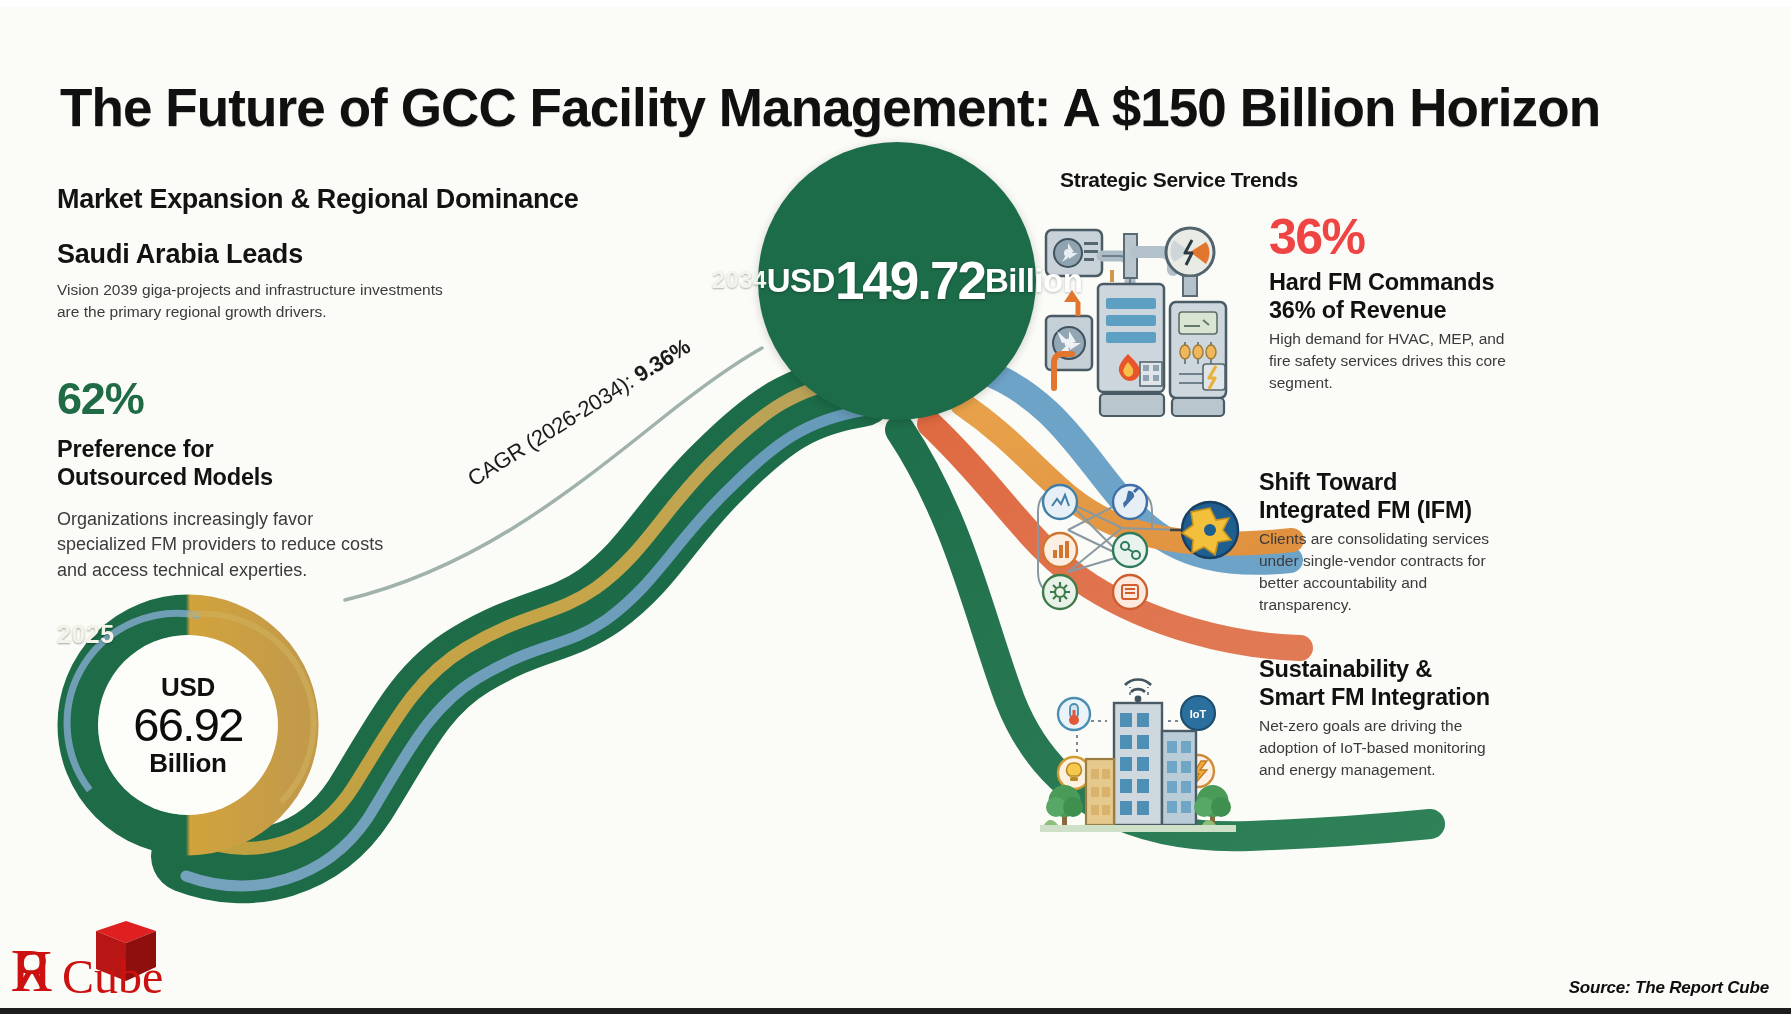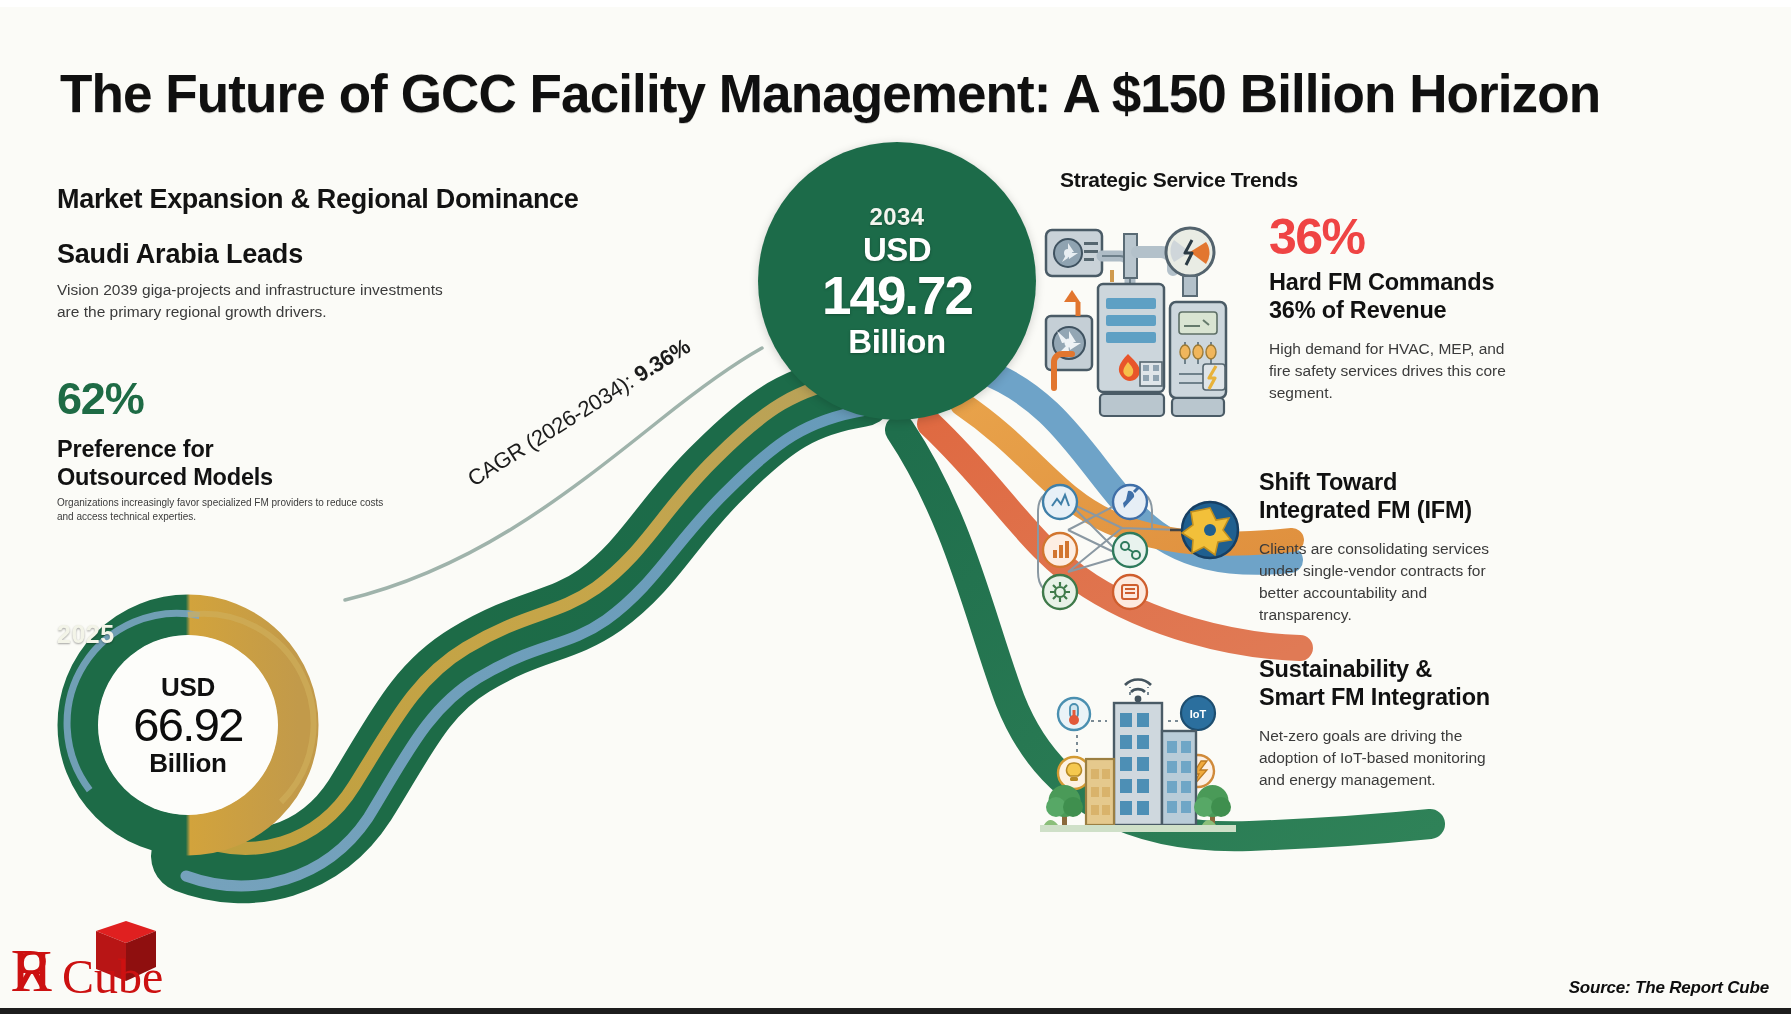--- a/index.html
+++ b/index.html
@@ -13,21 +13,21 @@
     background:#ffffff;z-index:60;
   }
   #stage::after{
     content:"";position:absolute;left:0;bottom:0;width:100%;height:6px;
     background:#1d1d1d;z-index:60;
   }
   .svgwrap{position:absolute;left:0;top:0;width:1791px;height:1014px;z-index:1;}
 
   
   .title{
-    position:absolute;left:60px;top:30px;width:1680px;
+    position:absolute;left:60px;top:44px;width:1680px;
     font-size:53px;font-weight:700;color:#101010;
     letter-spacing:-0.9px;line-height:1.05;
     font-stretch:condensed;z-index:20;
     text-shadow:0 1px 0 rgba(0,0,0,.18);
   }
 
   
   .left-col{position:absolute;left:57px;top:185px;width:600px;z-index:20;}
   .sec-head{
     font-size:27px;font-weight:700;color:#131313;letter-spacing:-0.3px;
@@ -44,21 +44,21 @@
   .stat-row{display:flex;align-items:flex-start;gap:12px;margin-top:54px;flex-direction:column;}
   .stat-num{
     font-size:45px;font-weight:700;color:#1e6b45;line-height:.98;
     letter-spacing:-1.2px;flex:none;
   }
   .stat-label{
     font-size:23.5px;font-weight:700;color:#121212;line-height:1.18;
     letter-spacing:-0.2px;padding-top:3px;
   }
   .stat-body{
-    font-size:10px;color:#3b3b3b;line-height:1.42;margin:4px 0 0 0;
+    font-size:18px;color:#3b3b3b;line-height:1.42;margin:15px 0 0 0;
     max-width:330px;
   }
 
   
   .node-2025{
     position:absolute;left:57px;top:594px;width:262px;height:262px;z-index:22;
     pointer-events:none;
   }
   .node-2025 .year{
     position:absolute;left:0;right:0;top:26px;text-align:left;
@@ -70,21 +70,21 @@
     border-radius:50%;background:#fdfdfa;
     display:flex;flex-direction:column;align-items:center;justify-content:center;
   }
   .n-usd{font-size:26px;font-weight:700;color:#101010;line-height:1;letter-spacing:-.3px;}
   .n-big{font-size:47px;font-weight:400;color:#0c0c0c;line-height:1.08;letter-spacing:-1.6px;}
   .n-bil{font-size:26px;font-weight:700;color:#101010;line-height:1;letter-spacing:-.3px;}
 
   .node-2034{
     position:absolute;left:758px;top:142px;width:278px;height:278px;
     border-radius:50%;background:#1c6b49;z-index:22;
-    display:flex;flex-direction:column;align-items:center;justify-content:center;
+    display:flex;flex-direction:row;align-items:center;justify-content:center;
     box-shadow:0 2px 10px rgba(0,0,0,.18);
   }
   .node-2034 .year{
     font-size:24px;font-weight:700;color:#f2f5ee;letter-spacing:.4px;
     text-shadow:0 1px 2px rgba(0,0,0,.3);margin-bottom:2px;
   }
   .w-usd{font-size:33px;font-weight:700;color:#ffffff;line-height:1.05;letter-spacing:-.5px;
         text-shadow:0 1px 3px rgba(0,0,0,.28);}
   .w-big{font-size:53px;font-weight:700;color:#ffffff;line-height:1.08;letter-spacing:-2px;
         text-shadow:0 1px 3px rgba(0,0,0,.28);}
@@ -102,21 +102,21 @@
   
   .right-head{
     position:absolute;left:1060px;top:168px;z-index:20;
     font-size:21px;font-weight:700;color:#131313;letter-spacing:-0.3px;
   }
   .trend{position:absolute;z-index:20;display:flex;align-items:flex-start;}
   .trend .art{flex:none;position:relative;}
   .trend .txt{padding-left:14px;}
   .t-pct{font-size:50px;font-weight:700;color:#ef4444;line-height:1;letter-spacing:-1.6px;margin-bottom:6px;}
   .t-title{font-size:23.5px;font-weight:700;color:#111;line-height:1.2;letter-spacing:-.2px;}
-  .t-body{font-size:15.5px;color:#3b3b3b;line-height:1.42;margin-top:14px;max-width:255px;}
+  .t-body{font-size:15.5px;color:#3b3b3b;line-height:1.42;margin-top:4px;max-width:255px;}
 
   .trend1{left:1040px;top:212px;}
   .trend2{left:1030px;top:468px;}
   .trend3{left:1030px;top:655px;}
 
   
   .logo{position:absolute;left:4px;bottom:6px;width:175px;height:95px;z-index:40;}
   .source{
     position:absolute;right:22px;bottom:16px;z-index:40;
     font-size:17px;font-weight:700;font-style:italic;color:#0e0e0e;

